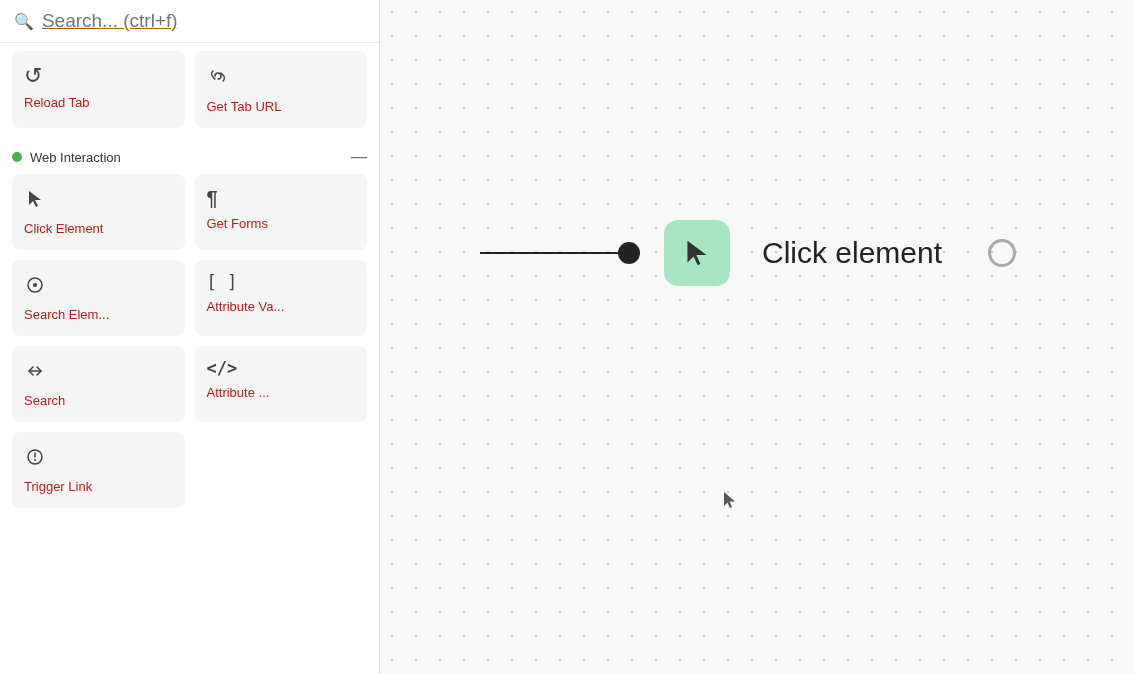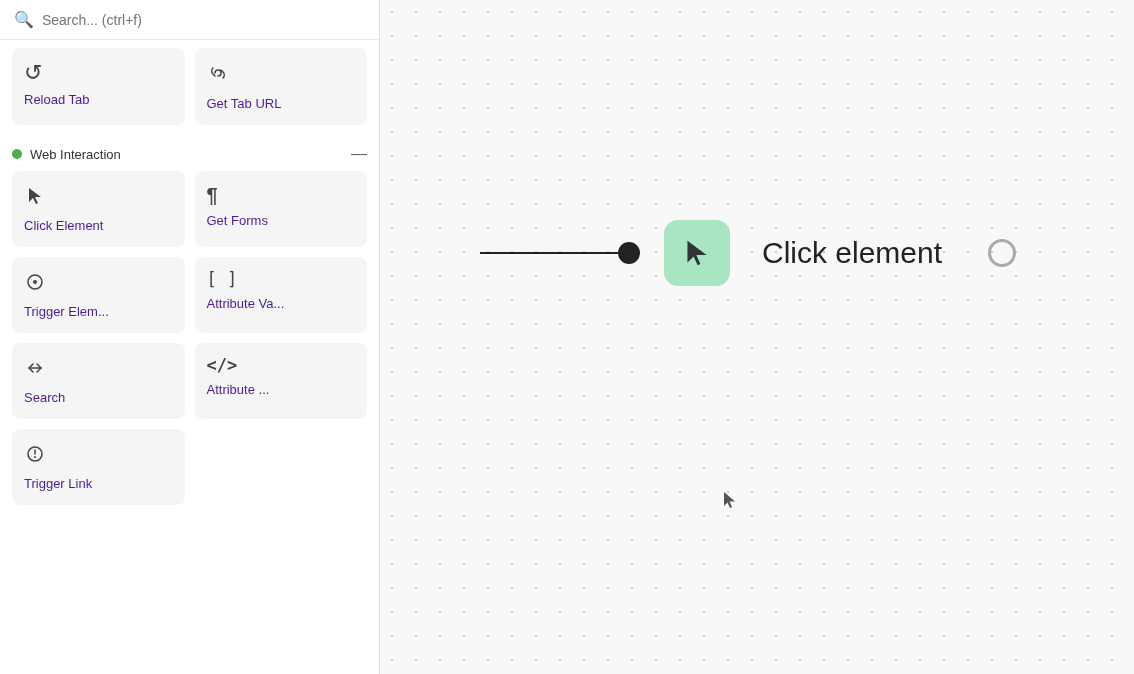--- a/index.html
+++ b/index.html
@@ -32,24 +32,25 @@
     }
 
     .search-icon {
       color: #999;
       font-size: 16px;
     }
 
     .search-input {
       border: none;
       outline: none;
-      font-size: 14px;
+      font-size: 19px;
       color: #a16207;
       background: transparent;
       flex: 1;
+      text-decoration: underline;
     }
 
     .sidebar-content {
       flex: 1;
       overflow-y: auto;
       padding: 8px 12px;
     }
 
     
     .top-items {
@@ -72,21 +73,21 @@
     }
 
     .node-card .icon {
       font-size: 20px;
       color: #444;
       line-height: 1;
     }
 
     .node-card .label {
       font-size: 13px;
-      color: #4c1d95;
+      color: #b91c1c;
       font-weight: 400;
     }
 
     
     .section-header {
       display: flex;
       justify-content: space-between;
       padding: 10px 0 8px 0;
     }
 
@@ -218,21 +219,21 @@
         <span class="label">Get Forms</span>
       </div>
 
       <div class="node-card">
         <span class="icon">
           <svg width="22" height="22" viewBox="0 0 22 22" fill="none" xmlns="http://www.w3.org/2000/svg">
             <circle cx="11" cy="11" r="7" stroke="#444" stroke-width="1.5"></circle>
             <circle cx="11" cy="11" r="2" fill="#444"></circle>
           </svg>
         </span>
-        <span class="label">Trigger Elem...</span>
+        <span class="label">Search Elem...</span>
       </div>
 
 
       <div class="node-card">
         <span class="icon" style="font-size:17px; font-family: monospace; color:#444; font-weight:500;">[ ]</span>
         <span class="label">Attribute Va...</span>
       </div>
 
       <div class="node-card">
         <span class="icon">

